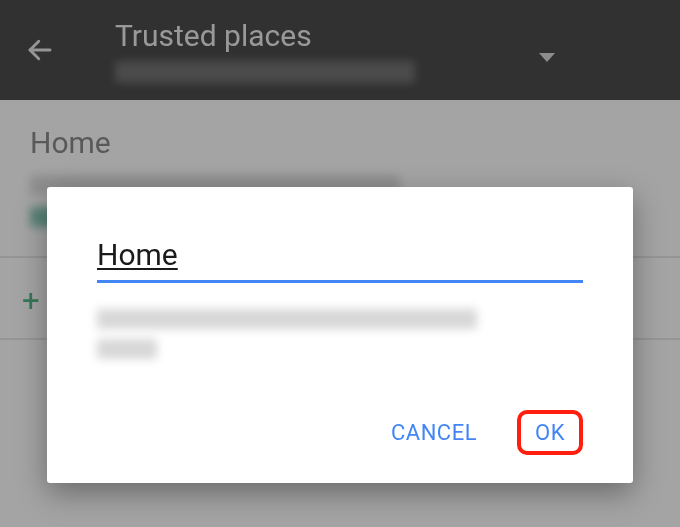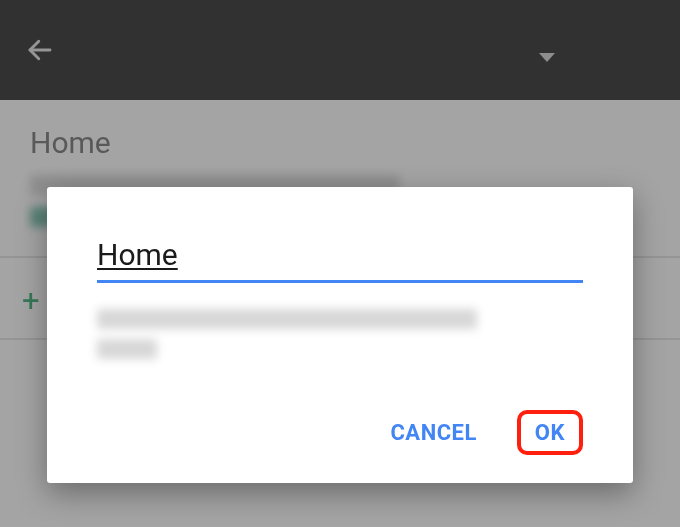--- a/index.html
+++ b/index.html
@@ -148,21 +148,21 @@
     .dialog-actions {
       margin-top: auto;
       display: flex;
       justify-content: flex-end;
       align-items: center;
       gap: 30px;
       padding-bottom: 8px;
     }
     .btn {
       font-size: 22px;
-      font-weight: 700;
+      font-weight: 400;
       color: #4285f4;
       background: none;
       border: none;
       cursor: pointer;
       letter-spacing: 0.5px;
       padding: 8px 10px;
       font-family: inherit;
       margin-top: 16px;
     }
     .btn.ok {
@@ -174,20 +174,24 @@
 </head>
 <body>
 
 <div class="appbar">
   <div class="back-arrow">
     <svg width="30" height="30" viewBox="0 0 24 24" fill="none" stroke="#ddd" stroke-width="2.3" stroke-linecap="round" stroke-linejoin="round">
       <line x1="20" y1="12" x2="4" y2="12"></line>
       <polyline points="11 5 4 12 11 19"></polyline>
     </svg>
   </div>
+  <div class="appbar-title-wrap">
+    <div class="appbar-title">Trusted places</div>
+    <div class="appbar-sub"></div>
+  </div>
   <div class="dropdown-caret">
     <svg width="16" height="10" viewBox="0 0 16 10">
       <polygon points="0,0 16,0 8,9" fill="#ccc"></polygon>
     </svg>
   </div>
 </div>
 
 <div class="content">
   <div class="place-title">Home</div>
   <div class="place-sub1"></div>

